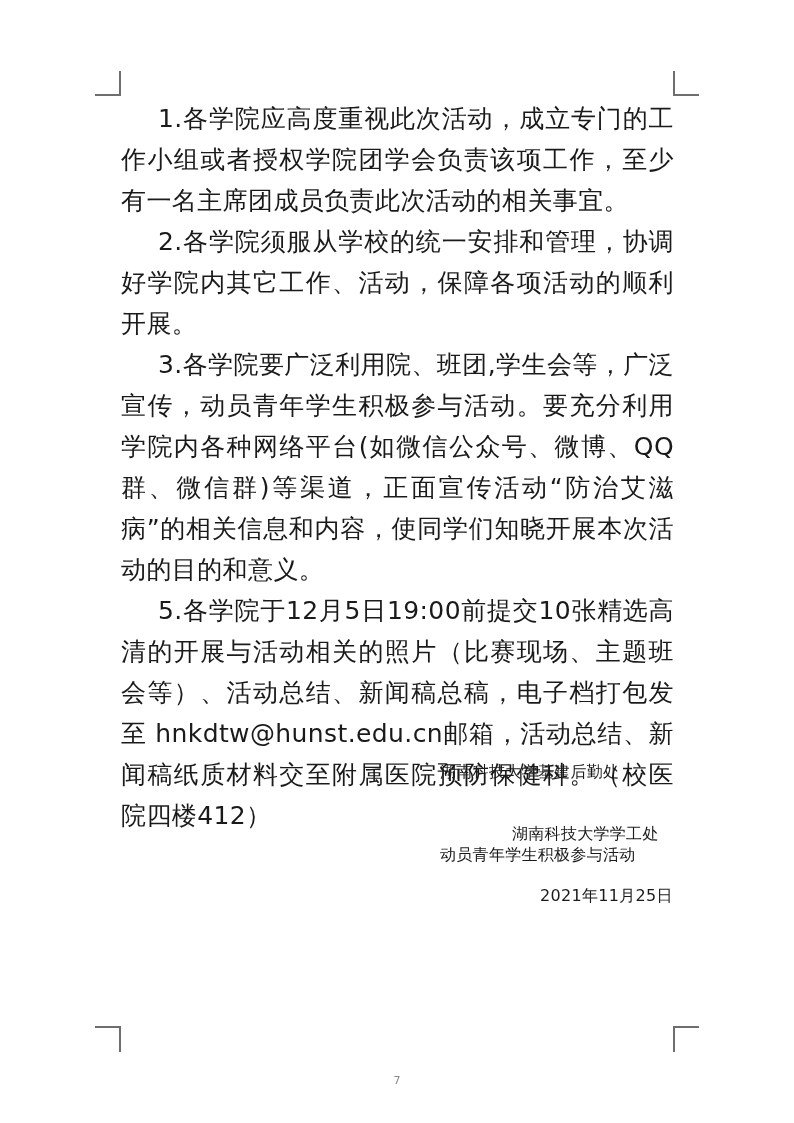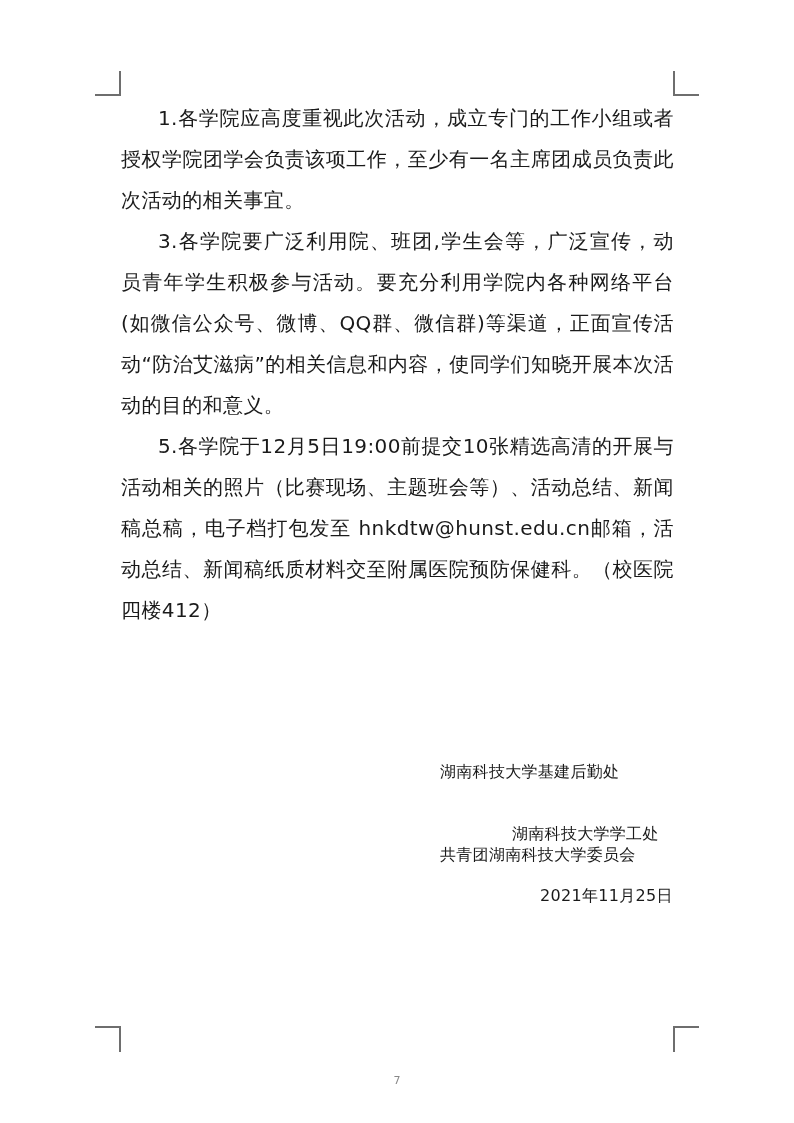--- a/index.html
+++ b/index.html
@@ -1,20 +1,20 @@
 <!DOCTYPE html>
 <html><head>
   <meta charset="utf-8">
   <style>
     html, body { margin: 0; padding: 0; background: #ffffff; }
     body { width: 794px; height: 1123px; position: relative; overflow: hidden;
       font-family: "DejaVu Sans", "Liberation Sans", sans-serif; color: #1a1a1a; }
     .corner { position: absolute; background: #6e6e6e; }
     .content { position: absolute; left: 121px; top: 98px; width: 553px; }
-    .para { margin: 0; font-size: 20px; line-height: 41px; text-align: justify;
+    .para { margin: 0; font-size: 25px; line-height: 41px; text-align: justify;
       text-align-last: left; letter-spacing: 0.4px; }
     .para.indent { text-indent: 37px; }
     .u { text-underline-offset: 3px; }
     .sig { position: absolute; font-size: 16px; line-height: 24px; white-space: nowrap; letter-spacing: 0.3px; }
     .pagenum { position: absolute; left: 0; width: 794px; top: 1074px; text-align: center;
       font-size: 11px; color: #888; }
   </style>
 </head>
 <body>
 
@@ -22,22 +22,23 @@
 <div class="corner" style="left:95px; top:94px; width:26px; height:2px;"></div>
 <div class="corner" style="left:673px; top:71px; width:2px; height:25px;"></div>
 <div class="corner" style="left:673px; top:94px; width:26px; height:2px;"></div>
 <div class="corner" style="left:95px; top:1026px; width:26px; height:2px;"></div>
 <div class="corner" style="left:119px; top:1026px; width:2px; height:26px;"></div>
 <div class="corner" style="left:673px; top:1026px; width:26px; height:2px;"></div>
 <div class="corner" style="left:673px; top:1026px; width:2px; height:26px;"></div>
 
 <div class="content">
   <p class="para indent">1.各学院应高度重视此次活动，成立专门的工作小组或者授权学院团学会负责该项工作，至少有一名主席团成员负责此次活动的相关事宜。</p>
+  <p class="para indent">2.各学院须服从学校的统一安排和管理，协调好学院内其它工作、活动，保障各项活动的顺利开展。</p>
   <p class="para indent">3.各学院要广泛利用院、班团,学生会等，广泛宣传，动员青年学生积极参与活动。要充分利用学院内各种网络平台(如微信公众号、微博、QQ群、微信群)等渠道，正面宣传活动“防治艾滋病”的相关信息和内容，使同学们知晓开展本次活动的目的和意义。</p>
   <p class="para indent"><span>5.各学院于12月5日19:00前提交10张精选高清的开展与活动相关的照片（比赛现场、主题班会等）、活动总结、新闻稿总稿，</span><span class="u">电子档打包发至</span><span> hnkdtw@hunst.edu.cn邮箱，活动总结、新闻稿纸质材料交至附属医院预防保健科。（校医院四楼412）</span></p>
 </div>
 
 <div class="sig" style="left:440px; top:760px;">湖南科技大学基建后勤处</div>
 <div class="sig" style="left:512px; top:822px;">湖南科技大学学工处</div>
-<div class="sig" style="left:440px; top:843px;">共青团湖南科技大学委员会</div>
+<div class="sig" style="left:440px; top:843px;">动员青年学生积极参与活动</div>
 <div class="sig" style="left:540px; top:884px;">2021年11月25日</div>
 
 <div class="pagenum">7</div>
 
 </body></html>

